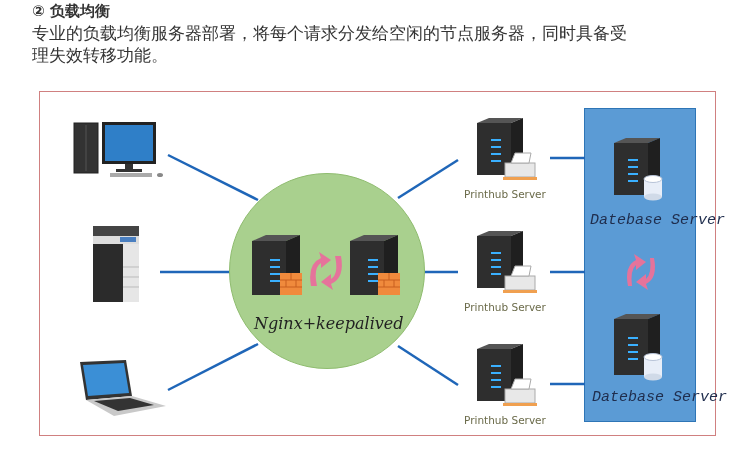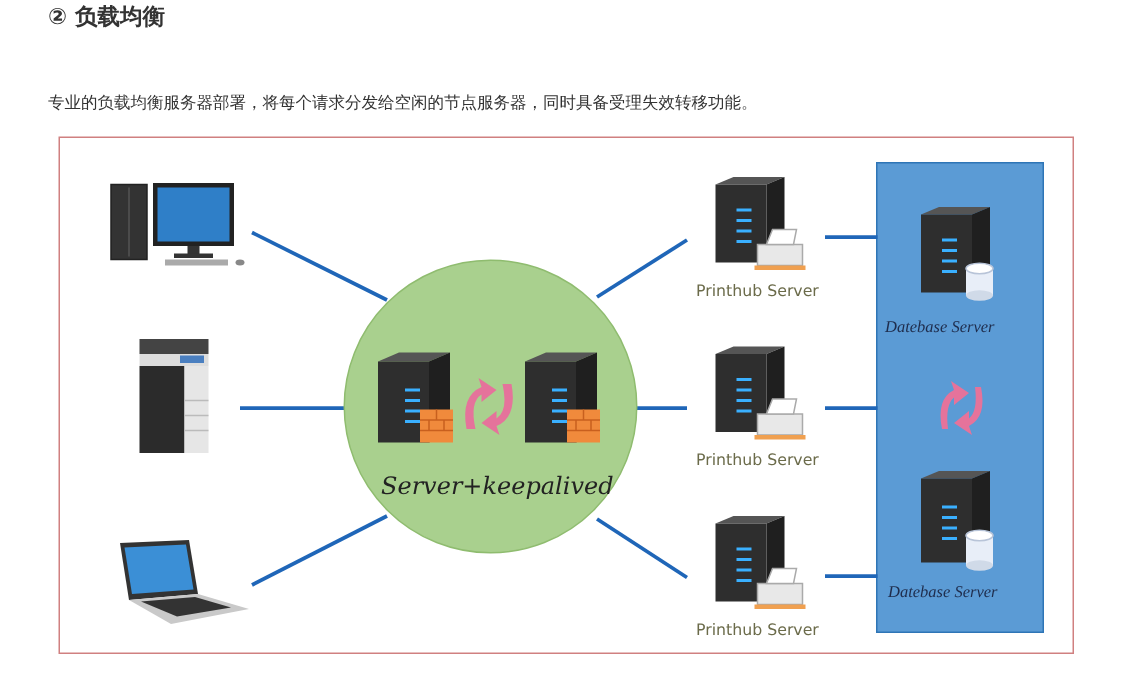--- a/index.html
+++ b/index.html
@@ -1,25 +1,25 @@
 <!DOCTYPE html>
 <html><head>
 <meta charset="utf-8">
 <style>
   html,body{margin:0;padding:0;background:#fff;}
   body{width:750px;height:460px;position:relative;overflow:hidden;font-family:"DejaVu Sans",sans-serif;}
   .title{position:absolute;left:32px;top:2px;font-size:15px;color:#333;font-weight:bold;}
-  .desc{position:absolute;left:32px;top:22px;width:600px;font-size:11px;line-height:22px;color:#333;margin-top:36px;}
+  .desc{position:absolute;left:32px;top:22px;width:600px;font-size:17px;line-height:22px;color:#333;}
   .frame{position:absolute;left:39px;top:91px;width:677px;height:345px;border:1.5px solid #d08080;box-sizing:border-box;}
   .abs{position:absolute;}
   .lines{position:absolute;left:0;top:0;width:750px;height:460px;}
   .circle{position:absolute;left:229px;top:173px;width:196px;height:196px;border-radius:50%;background:#a9d08e;border:1px solid #8fbc6f;box-sizing:border-box;}
   .nginx-label{position:absolute;left:254px;top:314px;font-family:"DejaVu Serif",serif;font-style:italic;font-size:16px;color:#222;}
   .db-panel{position:absolute;left:584px;top:108px;width:112px;height:314px;background:#5b9bd5;border:1px solid #2e75b6;box-sizing:border-box;}
-  .db-label{position:absolute;font-family:Liberation Serif, serif;font-style:italic;font-size:11px;color:#1f2d4d;white-space:nowrap;}
+  .db-label{position:absolute;font-family:Liberation Mono, monospace;font-style:italic;font-size:15px;color:#1f2d4d;white-space:nowrap;}
   .ph-label{position:absolute;font-family:"DejaVu Sans",sans-serif;font-size:10.5px;color:#6b6b4a;white-space:nowrap;text-align:right;}
 </style>
 </head>
 <body>
 
 <div class="title">② 负载均衡</div>
 <div class="desc">专业的负载均衡服务器部署，将每个请求分发给空闲的节点服务器，同时具备受理失效转移功能。</div>
 
 <div class="frame"></div>
 
@@ -112,21 +112,21 @@
         <line x1="48" y1="47" x2="48" y2="54"></line>
       </g>
     </g>
 </svg>
 
 <svg class="abs" style="left:303px;top:248px" width="46" height="46">
   <path d="M8,38 Q4,16 18,10 L16,4 L28,12 L18,20 L18,15 Q10,20 14,38 Z" fill="#e5739b"></path>
   <path d="M38,8 Q42,30 28,36 L30,42 L18,34 L28,26 L28,31 Q36,26 32,8 Z" fill="#e5739b"></path>
 </svg>
 
-<div class="nginx-label">Server+keepalived</div>
+<div class="nginx-label">Nginx+keepalived</div>
 
 <svg class="abs" style="left:475px;top:117px" width="70" height="70">
   <polygon points="2,6 14,1 48,1 36,6" fill="#555"></polygon>
     <polygon points="36,6 48,1 48,52 36,58" fill="#1f1f1f"></polygon>
     <rect x="2" y="6" width="34" height="52" fill="#2e2e2e"></rect>
   <g fill="#3ab0ff">
       <rect x="16" y="22" width="10" height="2"></rect>
       <rect x="16" y="29" width="10" height="2"></rect>
       <rect x="16" y="36" width="10" height="2"></rect>
       <rect x="16" y="43" width="10" height="2"></rect>

